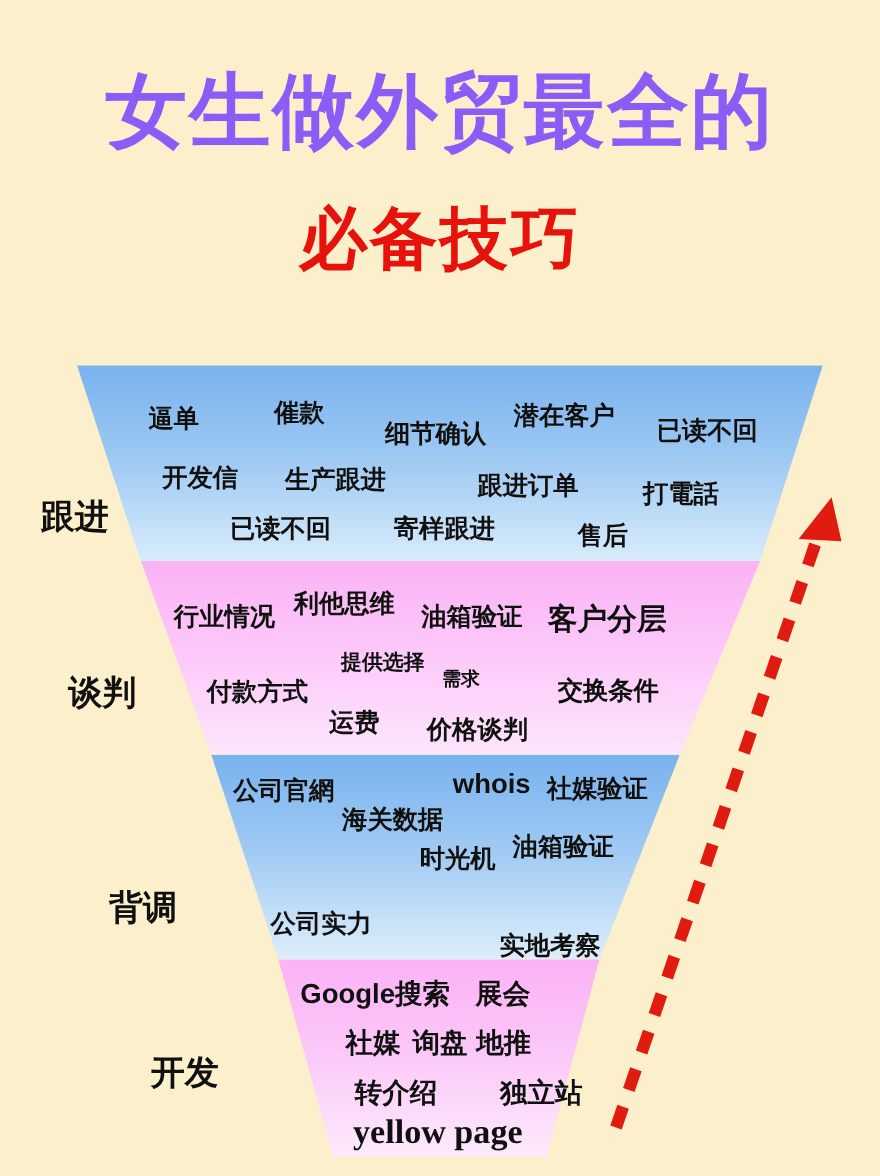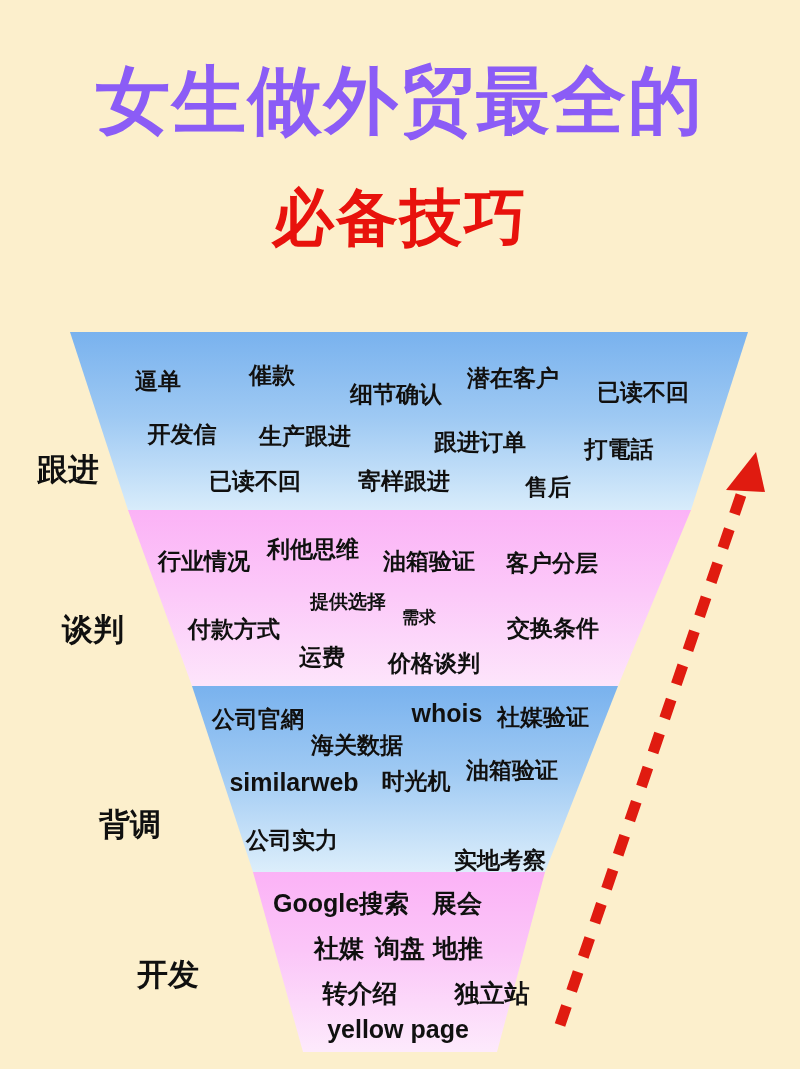--- a/index.html
+++ b/index.html
@@ -153,56 +153,55 @@
           <span class="word" style="left: 548px; top: 155px; font-size: 23px;">售后</span>
         </div>
     </div>
 
     <div class="band" id="band-2">
       <div class="band-shape"></div>
       <div class="band-words">
           <span class="word" style="left: 204px; top: 51px; font-size: 23px;">行业情况</span>
           <span class="word" style="left: 313px; top: 39px; font-size: 23px;">利他思维</span>
           <span class="word" style="left: 429px; top: 51px; font-size: 23px;">油箱验证</span>
-          <span class="word" style="left: 552px; top: 53px; font-size: 23px;">客户分层</span>
+          <span class="word" style="left: 552px; top: 53px; font-size: 27px;">客户分层</span>
           <span class="word" style="left: 348px; top: 92px; font-size: 19px;">提供选择</span>
           <span class="word" style="left: 419px; top: 107px; font-size: 17px;">需求</span>
           <span class="word" style="left: 234px; top: 119px; font-size: 23px;">付款方式</span>
           <span class="word" style="left: 553px; top: 118px; font-size: 23px;">交换条件</span>
           <span class="word" style="left: 322px; top: 147px; font-size: 23px;">运费</span>
           <span class="word" style="left: 434px; top: 153px; font-size: 23px;">价格谈判</span>
         </div>
     </div>
 
     <div class="band" id="band-3">
       <div class="band-shape"></div>
       <div class="band-words">
           <span class="word" style="left: 258px; top: 33px; font-size: 23px;">公司官網</span>
           <span class="word" style="left: 447px; top: 27px; font-size: 25px;">whois</span>
           <span class="word" style="left: 543px; top: 31px; font-size: 23px;">社媒验证</span>
           <span class="word" style="left: 357px; top: 59px; font-size: 23px;">海关数据</span>
-          <span class="word" style="left: 294px; top: 96px; font-size: 25px;">similarweb</span>
           <span class="word" style="left: 416px; top: 95px; font-size: 23px;">时光机</span>
           <span class="word" style="left: 512px; top: 84px; font-size: 23px;">油箱验证</span>
           <span class="word" style="left: 500px; top: 126px; font-size: 23px; margin-top: 48px;">实地考察</span>
           <span class="word" style="left: 292px; top: 154px; font-size: 23px; text-align: right;">公司实力</span>
         </div>
     </div>
 
     <div class="band" id="band-4">
       <div class="band-shape"></div>
       <div class="band-words">
           <span class="word" style="left: 341px; top: 31px; font-size: 25px;">Google搜索</span>
           <span class="word" style="left: 457px; top: 31px; font-size: 25px;">展会</span>
           <span class="word" style="left: 339px; top: 76px; font-size: 25px;">社媒</span>
           <span class="word" style="left: 400px; top: 76px; font-size: 25px;">询盘</span>
           <span class="word" style="left: 458px; top: 76px; font-size: 25px;">地推</span>
           <span class="word" style="left: 360px; top: 121px; font-size: 25px;">转介绍</span>
           <span class="word" style="left: 456px; top: 121px; font-size: 25px; margin-left: 36px;">独立站</span>
-          <span class="word" style="left: 398px; top: 157px; font-size: 25px;">yellow page</span>
+          <span class="word" style="left: 398px; top: 157px; font-size: 31px; font-family: Liberation Serif, serif;">yellow page</span>
         </div>
     </div>
 
     <div id="stage-labels">
         <div class="stage-label" style="left: 68px; top: 470px;">跟进</div>
         <div class="stage-label" style="left: 93px; top: 630px;">谈判</div>
         <div class="stage-label" style="left: 130px; top: 825px;">背调</div>
         <div class="stage-label" style="left: 168px; top: 975px;">开发</div>
       </div>
 

